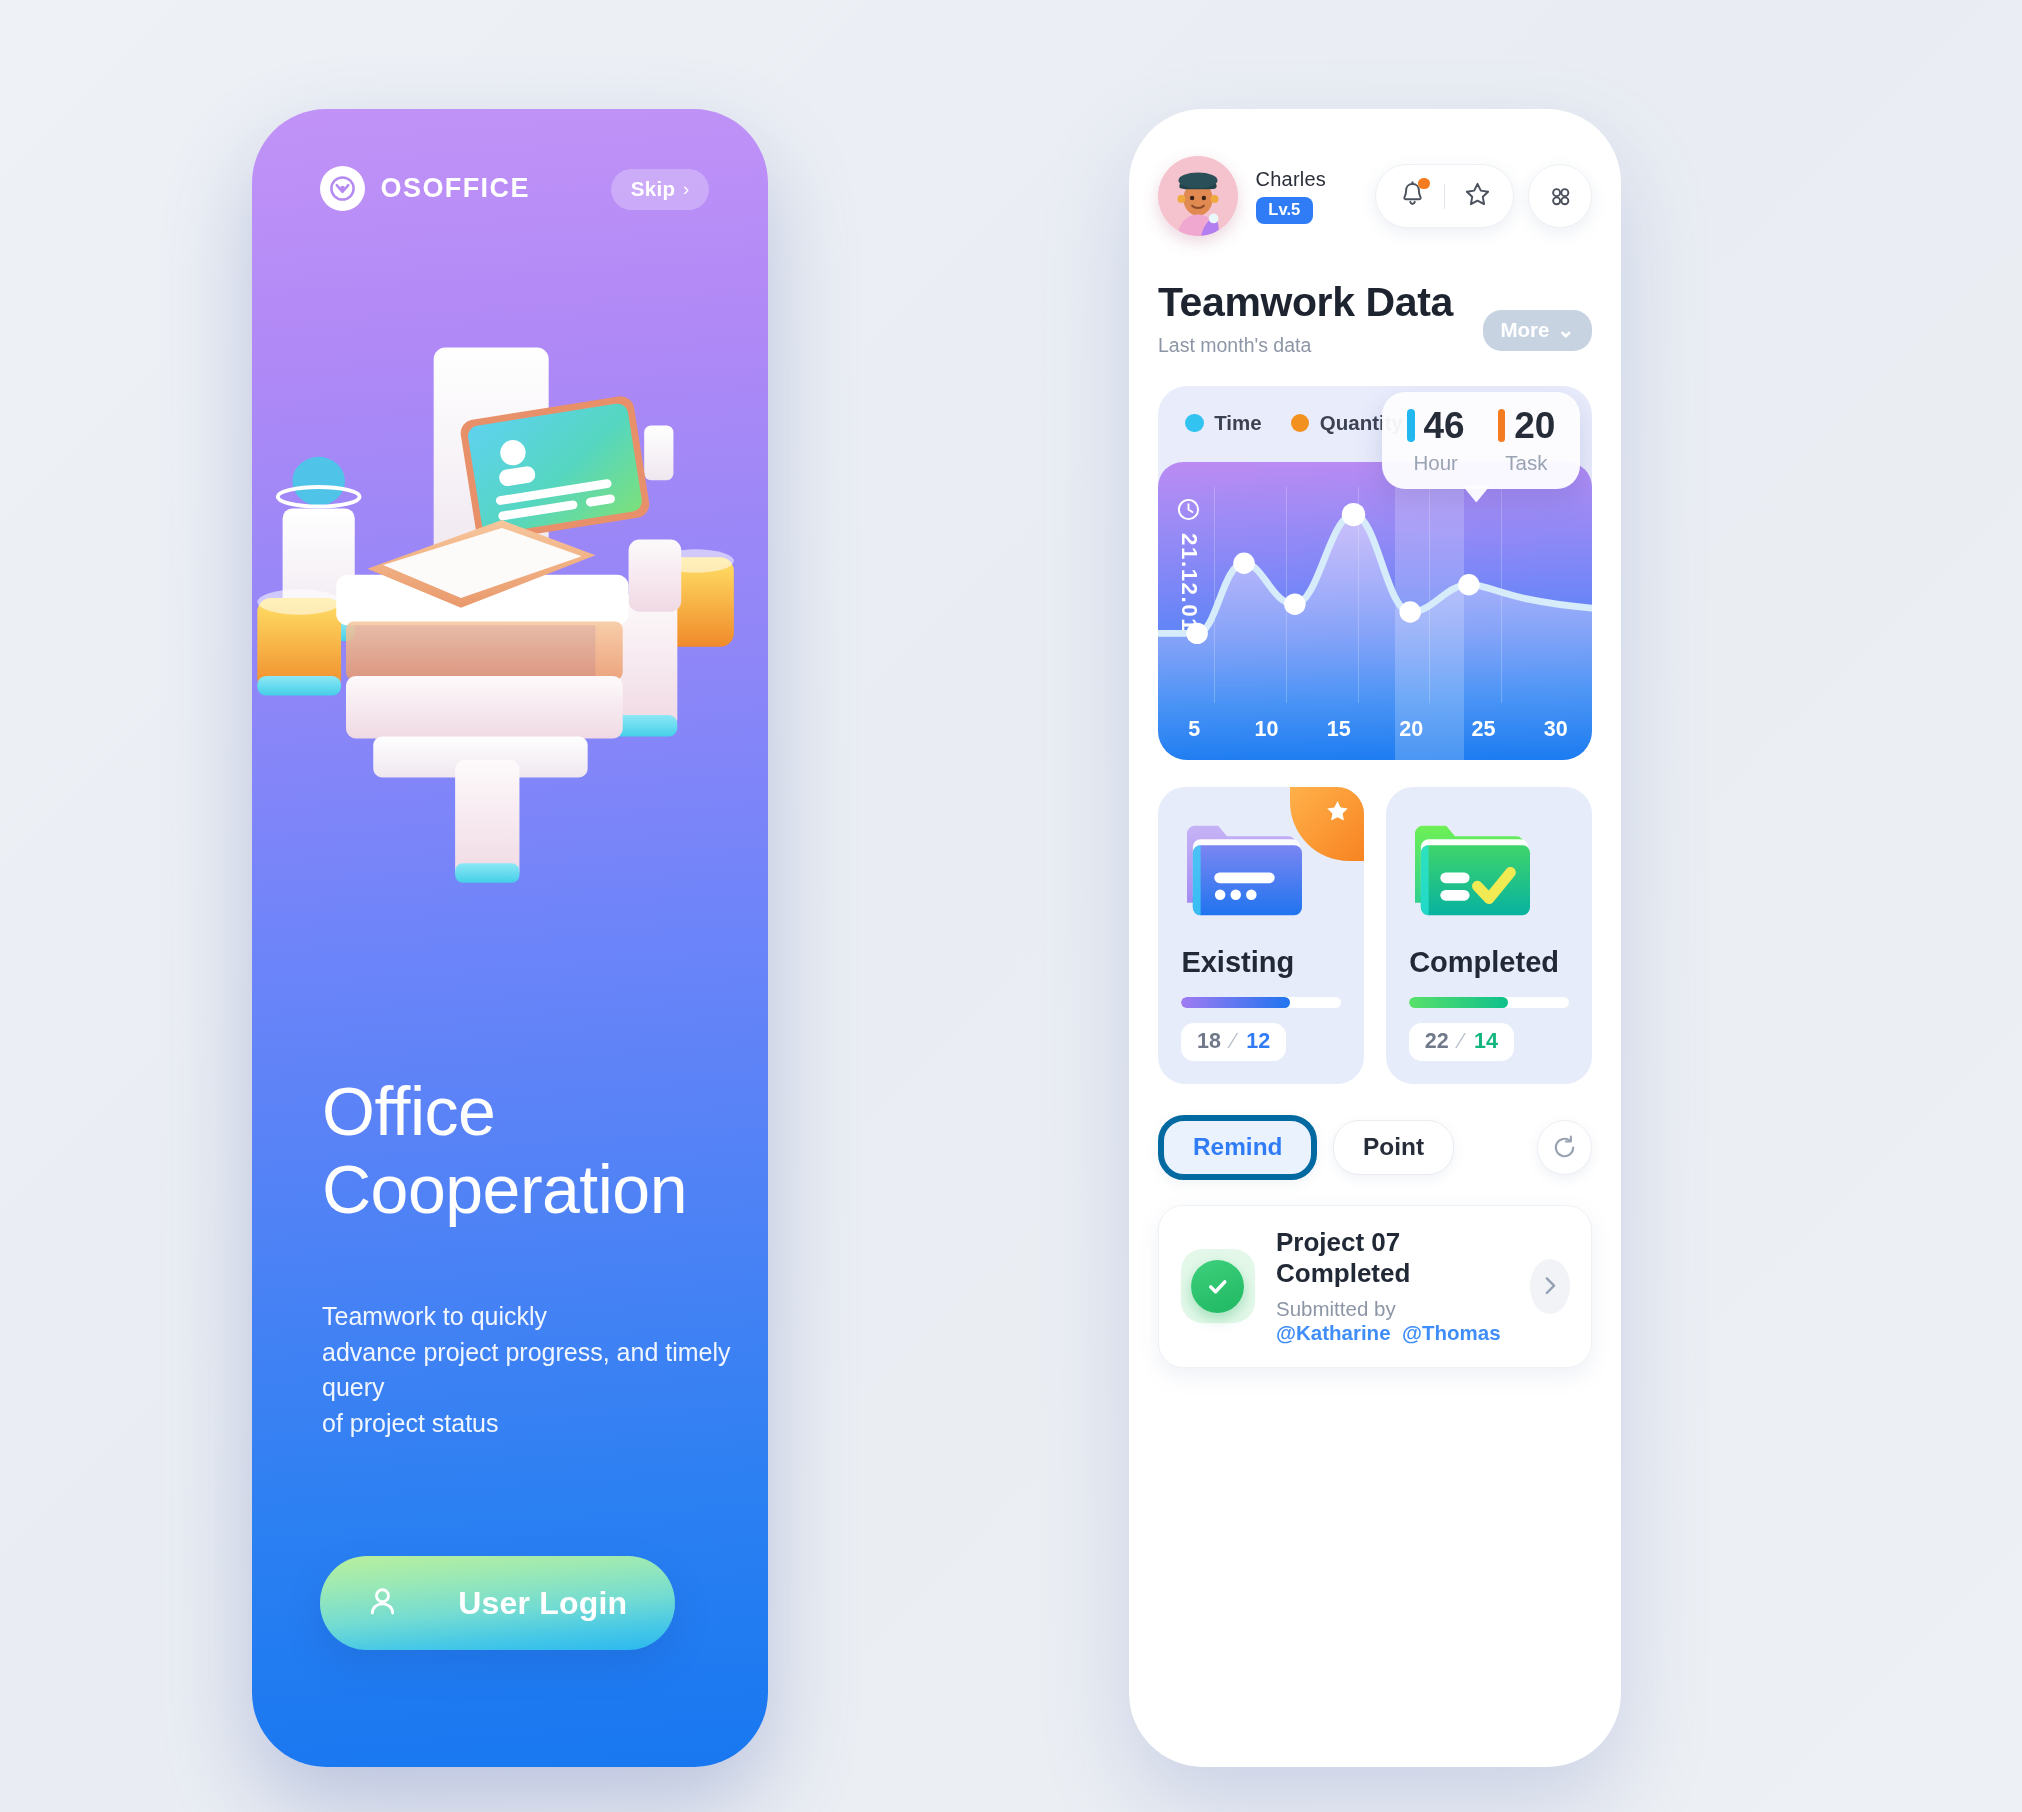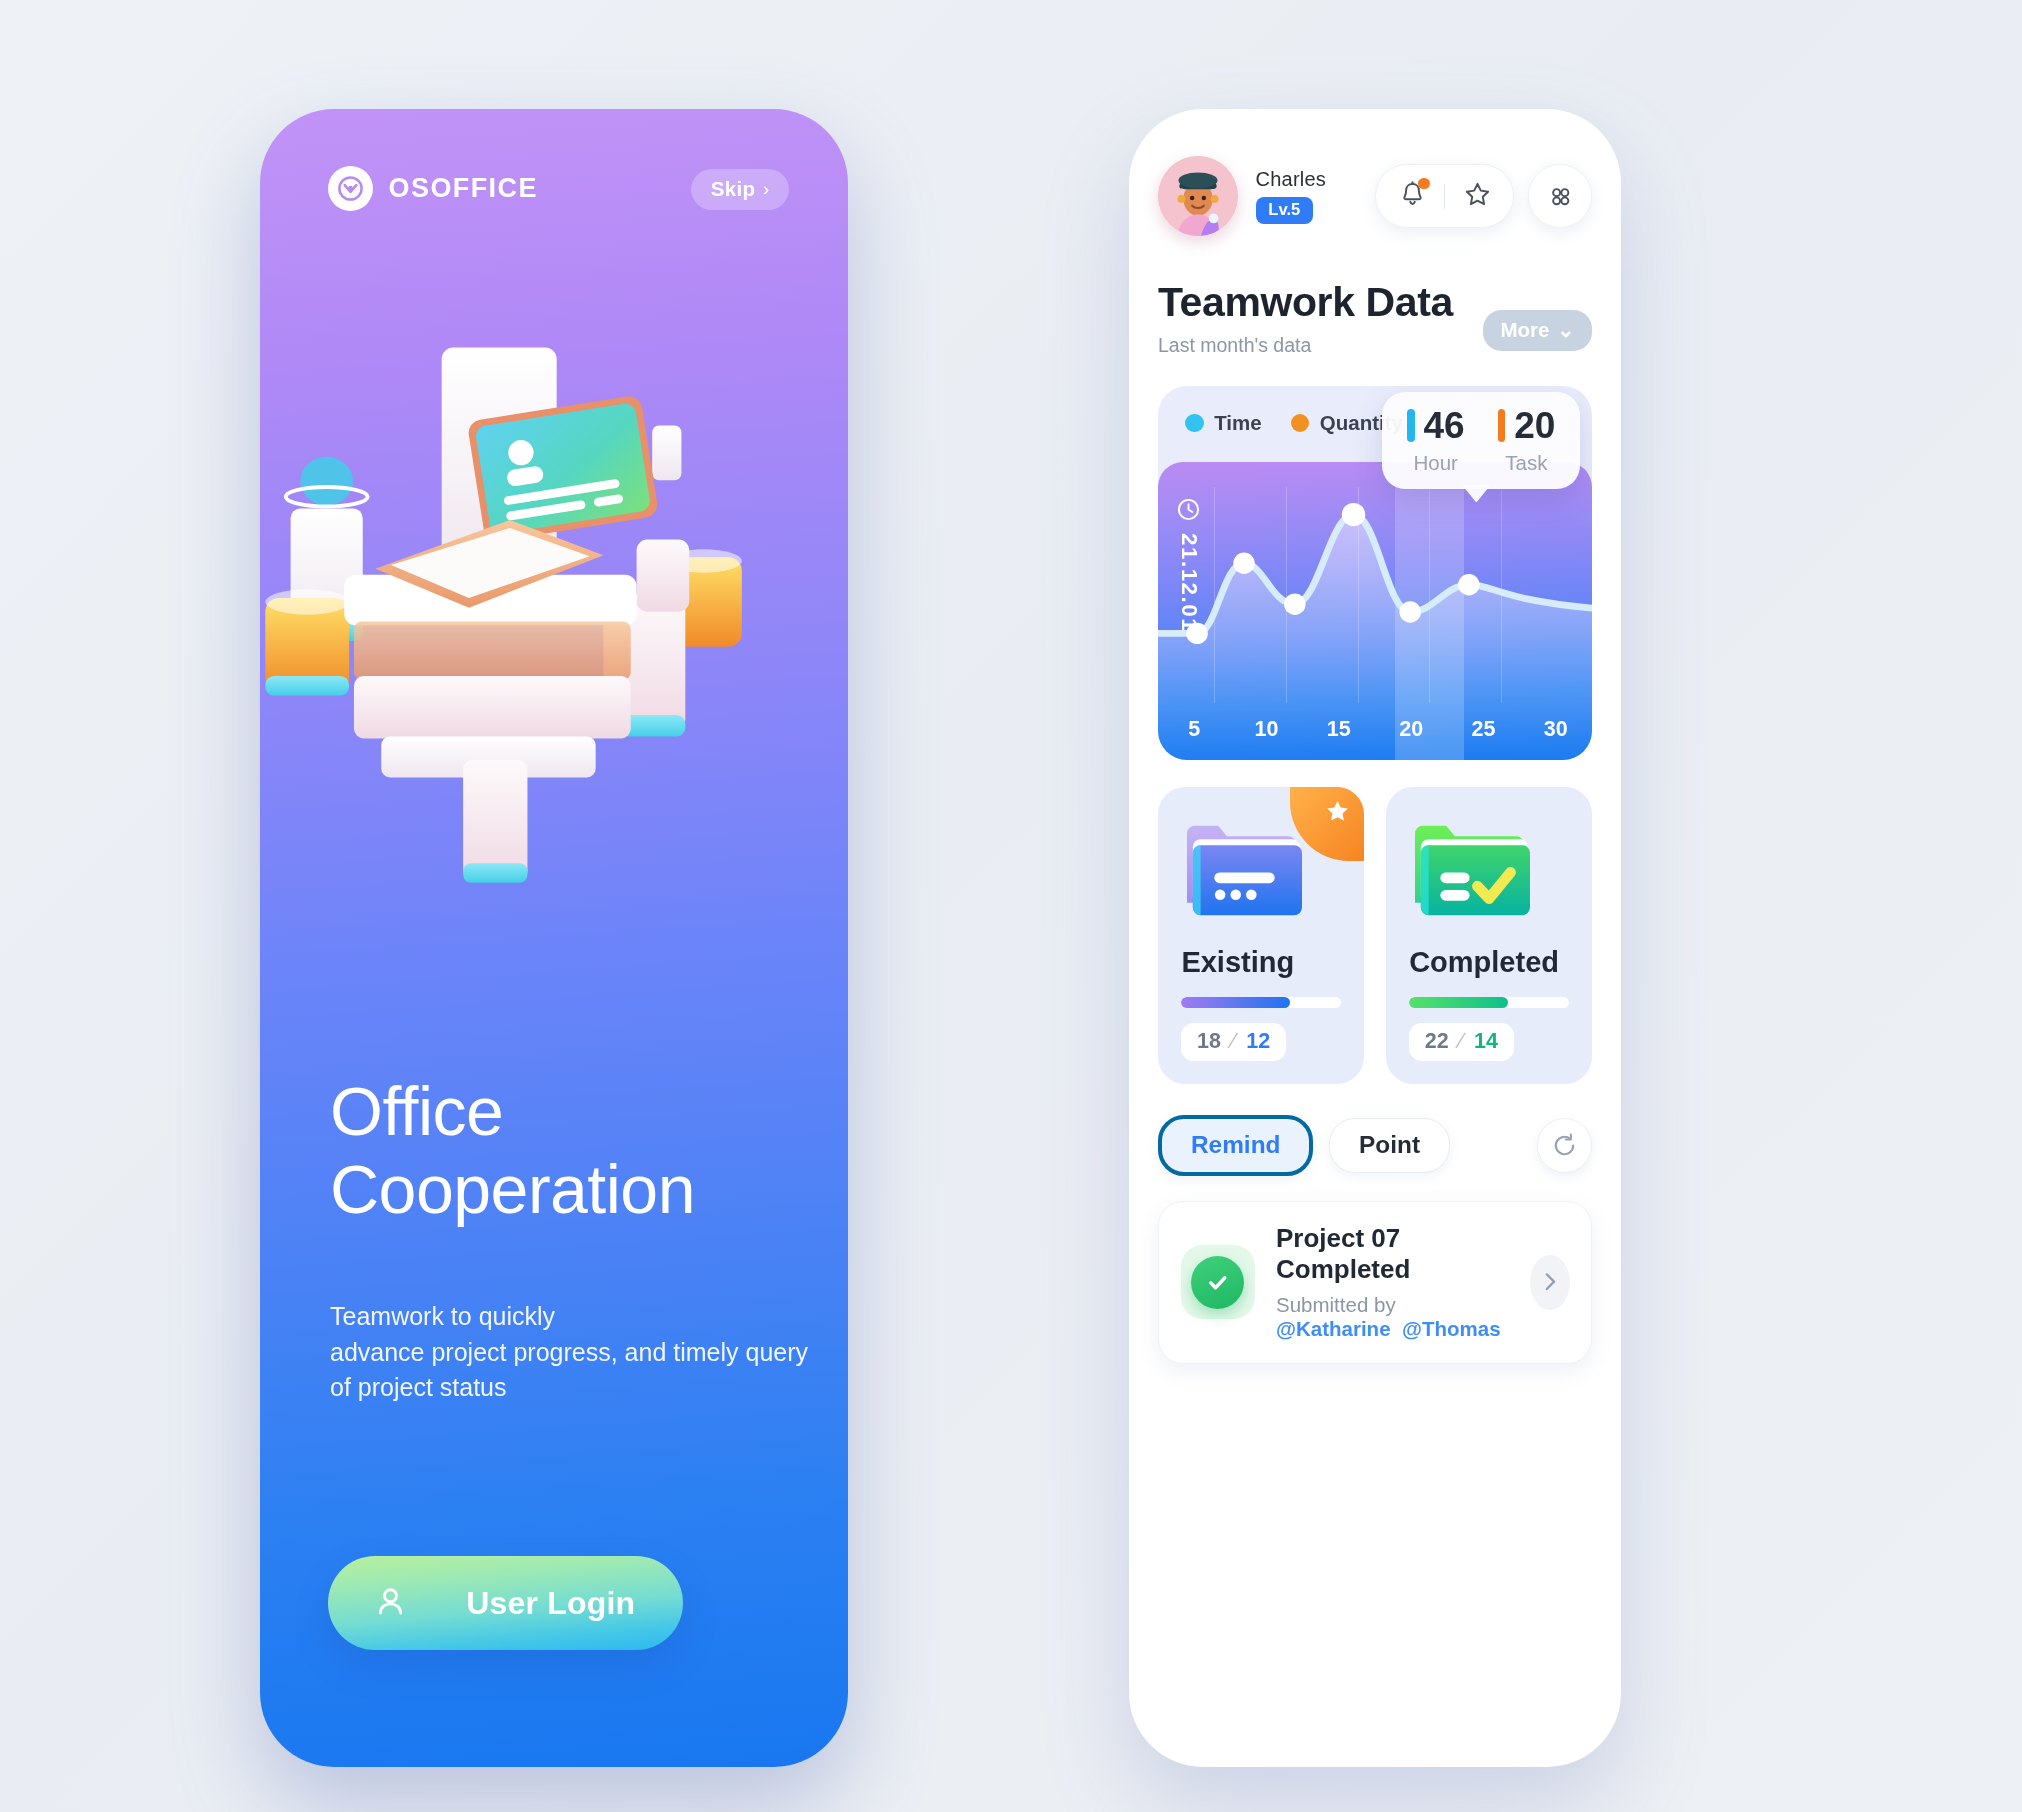--- a/index.html
+++ b/index.html
@@ -7,22 +7,22 @@
     width: 2023px; height: 1812px;
     background: #eef1f5;
     font-family: "Liberation Sans", sans-serif;
     overflow: hidden;
   }
   .stage { position: relative; width: 2023px; height: 1812px;
     background: linear-gradient(135deg,#eef1f6 0%,#e9edf3 45%,#edf0f4 100%); }
 
   
   .phone-left {
-    position: absolute; left: 260px; top: 109px;
-    width: 588px; height: 1658px; border-radius: 74px;
+    position: absolute; left: 252px; top: 109px;
+    width: 516px; height: 1658px; border-radius: 74px;
     background: linear-gradient(176deg,#c193f7 0%,#b189f6 14%,#8f86f8 34%,#6d84f9 50%,#4b82f5 68%,#2b80f2 84%,#1877f0 100%);
     box-shadow: 0 39px 88px rgba(90,110,180,.33);
     overflow: hidden;
   }
   .brandbar { position:absolute; left:68px; top:57px; display:flex; align-items:center; gap:15.6px; }
   .logo-mark { width:45px; height:45px; border-radius:50%; background:#fff;
     display:flex; align-items:center; justify-content:center; }
   .brand-name { color:#fff; font-size:27px; font-weight:bold; letter-spacing:1.4px; }
   .skip-btn { position:absolute; right:59px; top:60px;
     background:rgba(255,255,255,.26); border-radius:21.5px;
@@ -121,21 +121,21 @@
   .count { display:inline-block; margin-top:15.6px; background:#fff;
     border-radius:12.7px; padding:5.9px 15.6px 6.8px; font-size:21.5px; font-weight:bold; }
   .c-total { color:#70798a; }
   .c-slash { color:#b9c0cc; margin:0 4.9px; font-weight:normal; }
 
   
   .tabs { display:flex; align-items:center; margin-top:31px; gap:15.6px; }
   .tab { border-radius:26px; padding:11.7px 29px 12.7px; font-size:24.4px;
     font-weight:bold; background:#fff; color:#262c38;
     border:1px solid #e9ecf1; box-shadow:0 3.9px 11.7px rgba(120,140,180,.1); }
-  .tab.active { background:#eaf2fe; color:#2f7cf6; border:4px solid #0369a1; }
+  .tab.active { background:#eaf2fe; color:#2f7cf6; border:6px solid #0369a1; }
   .refresh { margin-left:auto; width:55px; height:55px; border-radius:50%;
     background:#fff; border:1px solid #eceff4;
     box-shadow:0 3.9px 11.7px rgba(120,140,180,.12);
     display:flex; align-items:center; justify-content:center; }
 
   
   .litem { margin-top:25px; background:#fff; border:1px solid #eef1f5;
     border-radius:25px; padding:21.5px 21.5px; display:flex; align-items:center;
     box-shadow:0 7.8px 21.5px rgba(120,140,180,.12); }
   .li-icon { width:74px; height:74px; border-radius:21.5px; background:#e4f8ea;

